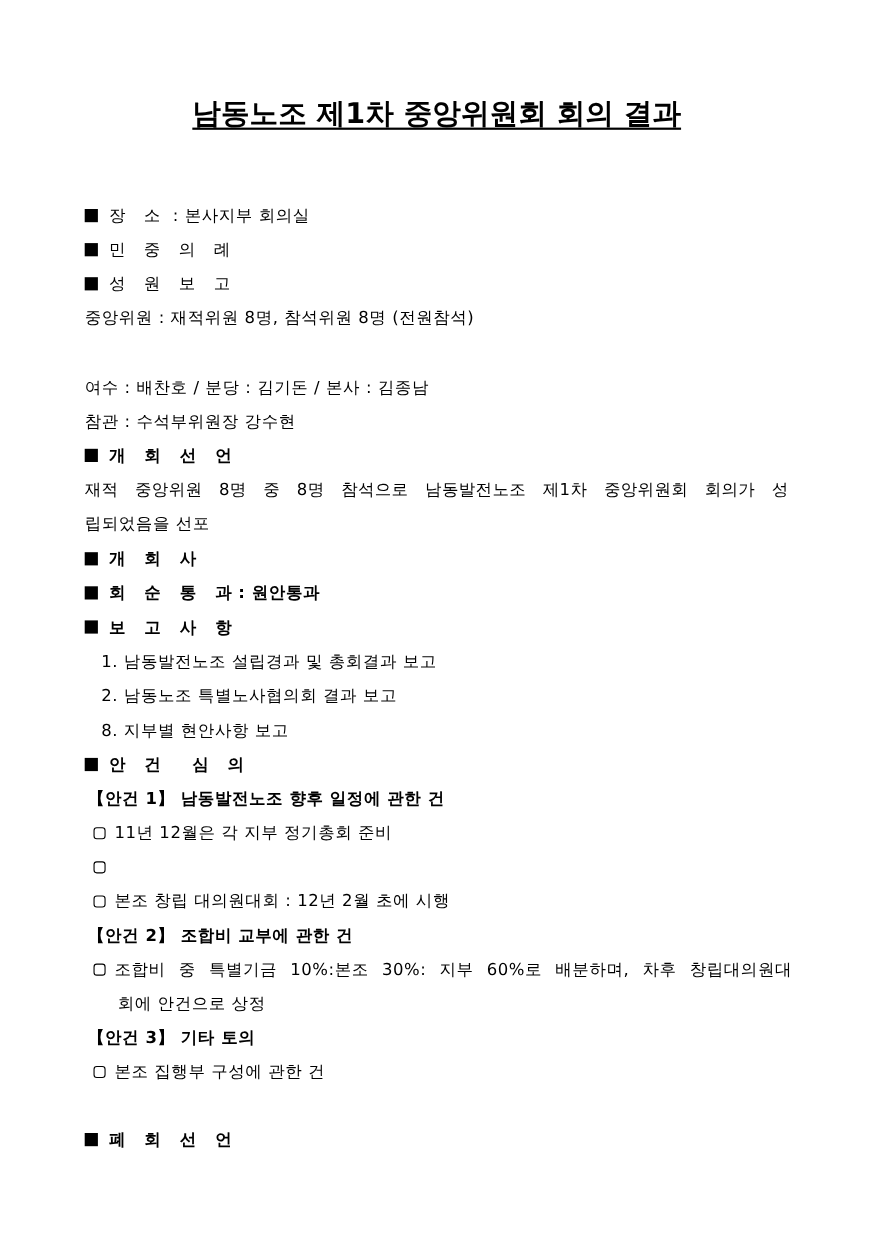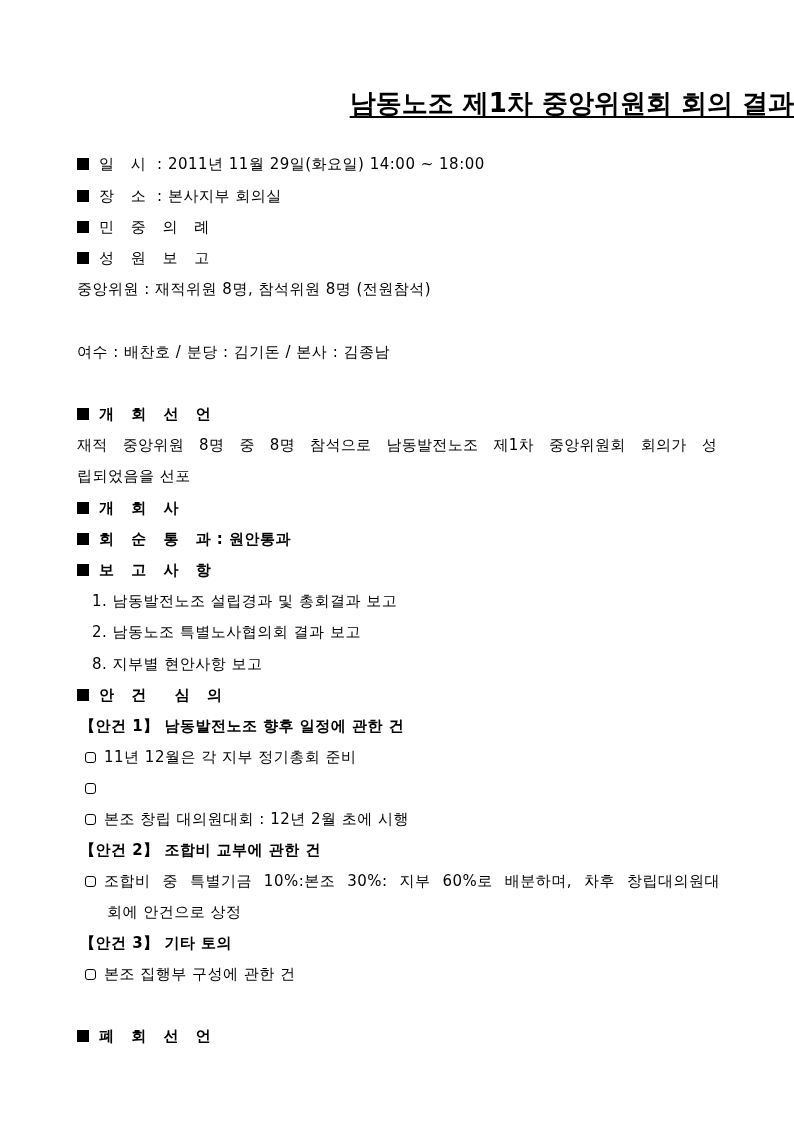--- a/index.html
+++ b/index.html
@@ -4,21 +4,21 @@
   <style>
     html, body { margin: 0; padding: 0; background: #ffffff; }
     body {
       width: 794px; height: 1123px; position: relative; overflow: hidden;
       font-family: "DejaVu Sans", "Liberation Sans", sans-serif;
       color: #000000;
     }
     .page { position: absolute; left: 0; top: 0; width: 794px; height: 1123px; }
     .title {
       position: absolute; left: 0; width: 794px; top: 86px;
-      text-align: right; font-size: 26px; font-weight: bold;
+      text-align: center; font-size: 26px; font-weight: bold;
       letter-spacing: 0px;
     }
     .title span { text-decoration: underline; text-underline-offset: 4px; text-decoration-thickness: 2px; }
     .line {
       position: absolute; left: 77px; font-size: 15px; white-space: nowrap;
       line-height: 20px; letter-spacing: 0.5px;
     }
     .bold { font-weight: bold; }
     .sq { display: inline-block; width: 12px; height: 12px; background: #000; margin-right: 10px; vertical-align: -1px; }
     .spaced { letter-spacing: 6px; }
@@ -34,37 +34,35 @@
   </style>
 </head>
 <body>
 
 <div class="page">
 
   <div class="title">
     <span>남동노조 제1차 중앙위원회 회의 결과</span>
   </div>
 
-  <div class="line" style="top:154px">
-    <span class="sq"></span><span class="spaced">일 시</span> : <span>2011년 11월 29일(화요일) 14:00 ~ 18:00</span>
-  </div>
 
   <div class="line" style="top:186px">
     <span class="sq"></span><span class="spaced">장 소</span> : <span>본사지부 회의실</span>
   </div>
 
   <div class="line" style="top:217px">
     <span class="sq"></span><span class="spaced">민 중 의 례</span>
   </div>
 
   <div class="line" style="top:248px">
     <span class="sq"></span><span class="spaced">성 원 보 고</span>
   </div>
   <div class="line" style="top:279px">중앙위원 : 재적위원 8명, 참석위원 8명 (전원참석)</div>
   <div class="line" style="top:342px">여수 : 배찬호 / 분당 : 김기돈 / 본사 : 김종남</div>
+  <div class="line" style="top:373px">참관 : 수석부위원장 강수현</div>
 
   <div class="line bold" style="top:404px">
     <span class="sq"></span><span class="spaced">개 회 선 언</span>
   </div>
   <div class="line just" style="top:435px">재적 중앙위원 8명 중 8명 참석으로 남동발전노조 제1차 중앙위원회 회의가 성</div>
   <div class="line" style="top:466px">립되었음을 선포</div>
 
   <div class="line bold" style="top:498px">
     <span class="sq"></span><span class="spaced">개 회 사</span>
   </div>

